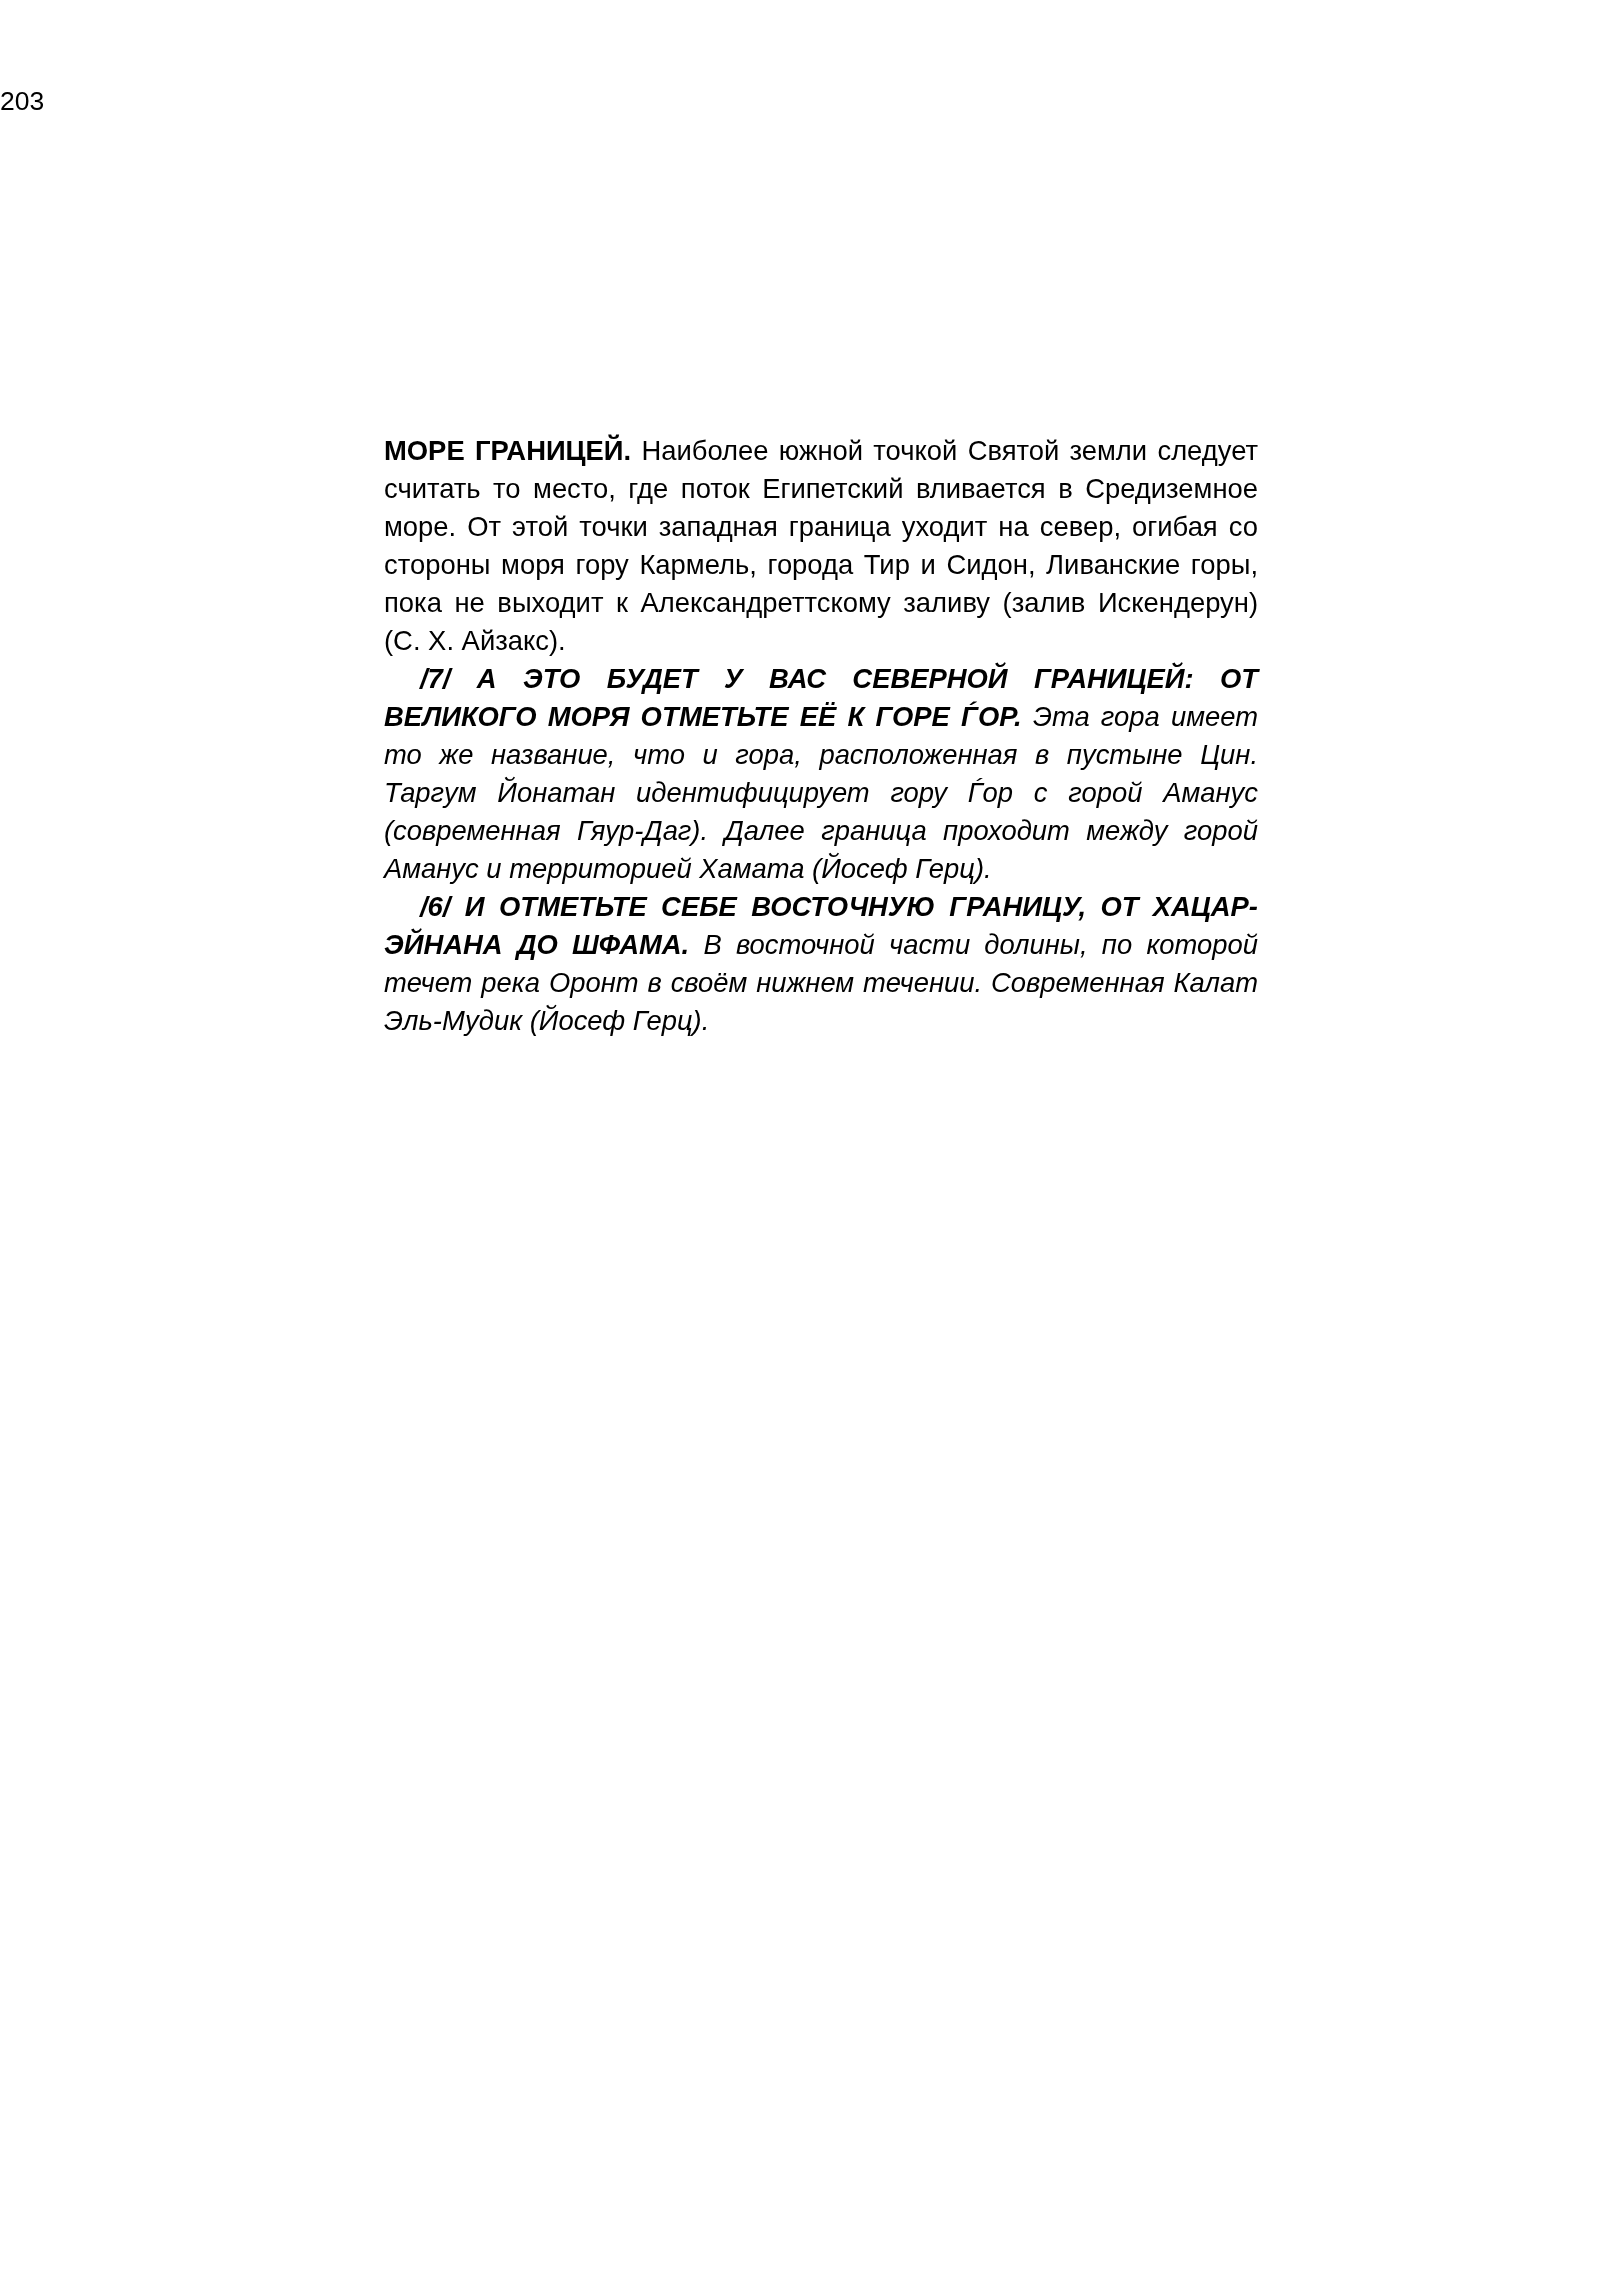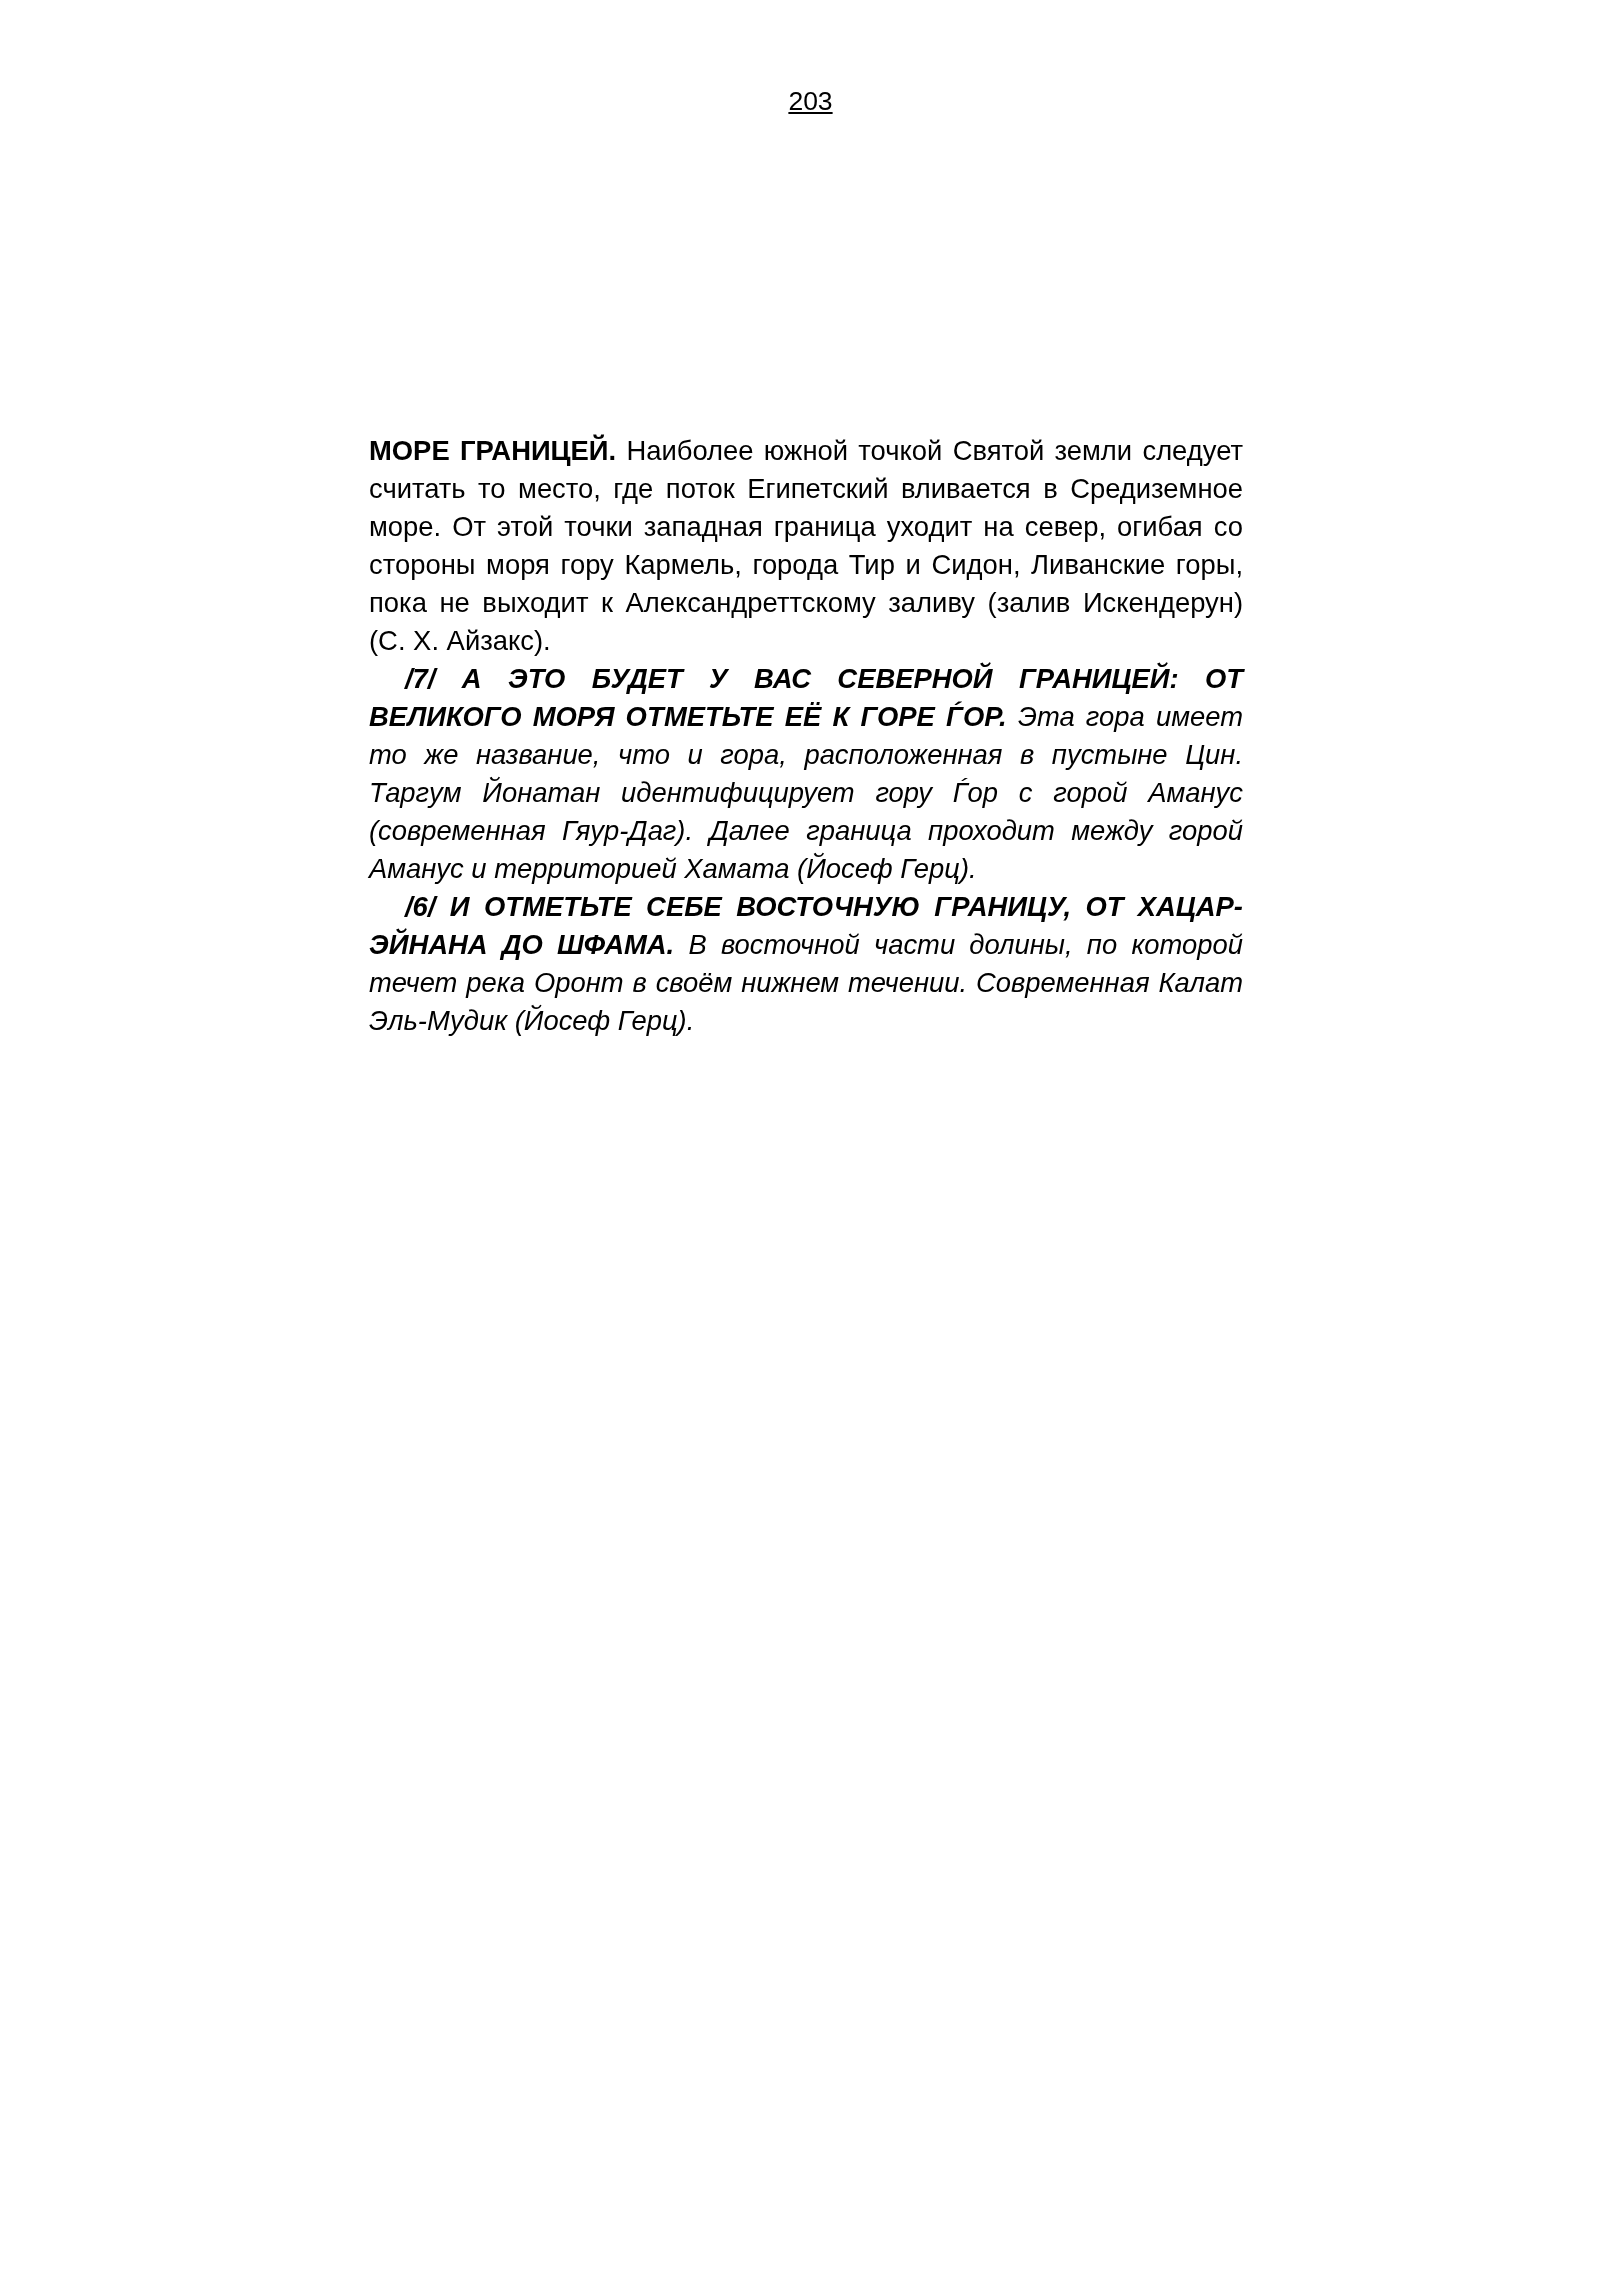--- a/index.html
+++ b/index.html
@@ -14,36 +14,35 @@
     background: #ffffff;
     color: #000000;
     font-family: "Liberation Sans", sans-serif;
     overflow: hidden;
   }
   .page-header {
     position: absolute;
     top: 82px;
     left: 0;
     width: 100%;
-    text-align: center;
-    text-decoration: underline;
+    text-align: left;
   }
   .page-number {
     font-size: 26.5px;
     line-height: 39px;
     color: #000000;
   }
   .chapter-title {
     font-size: 26.5px;
     line-height: 39px;
     color: #000000;
   }
   .content {
     position: absolute;
-    left: 369px;
+    left: 384px;
     top: 432px;
     width: 874px;
     font-size: 27.4px;
     line-height: 38px;
     text-align: justify;
     color: #000000;
   }
   .content p {
     margin: 0;
     padding: 0;

